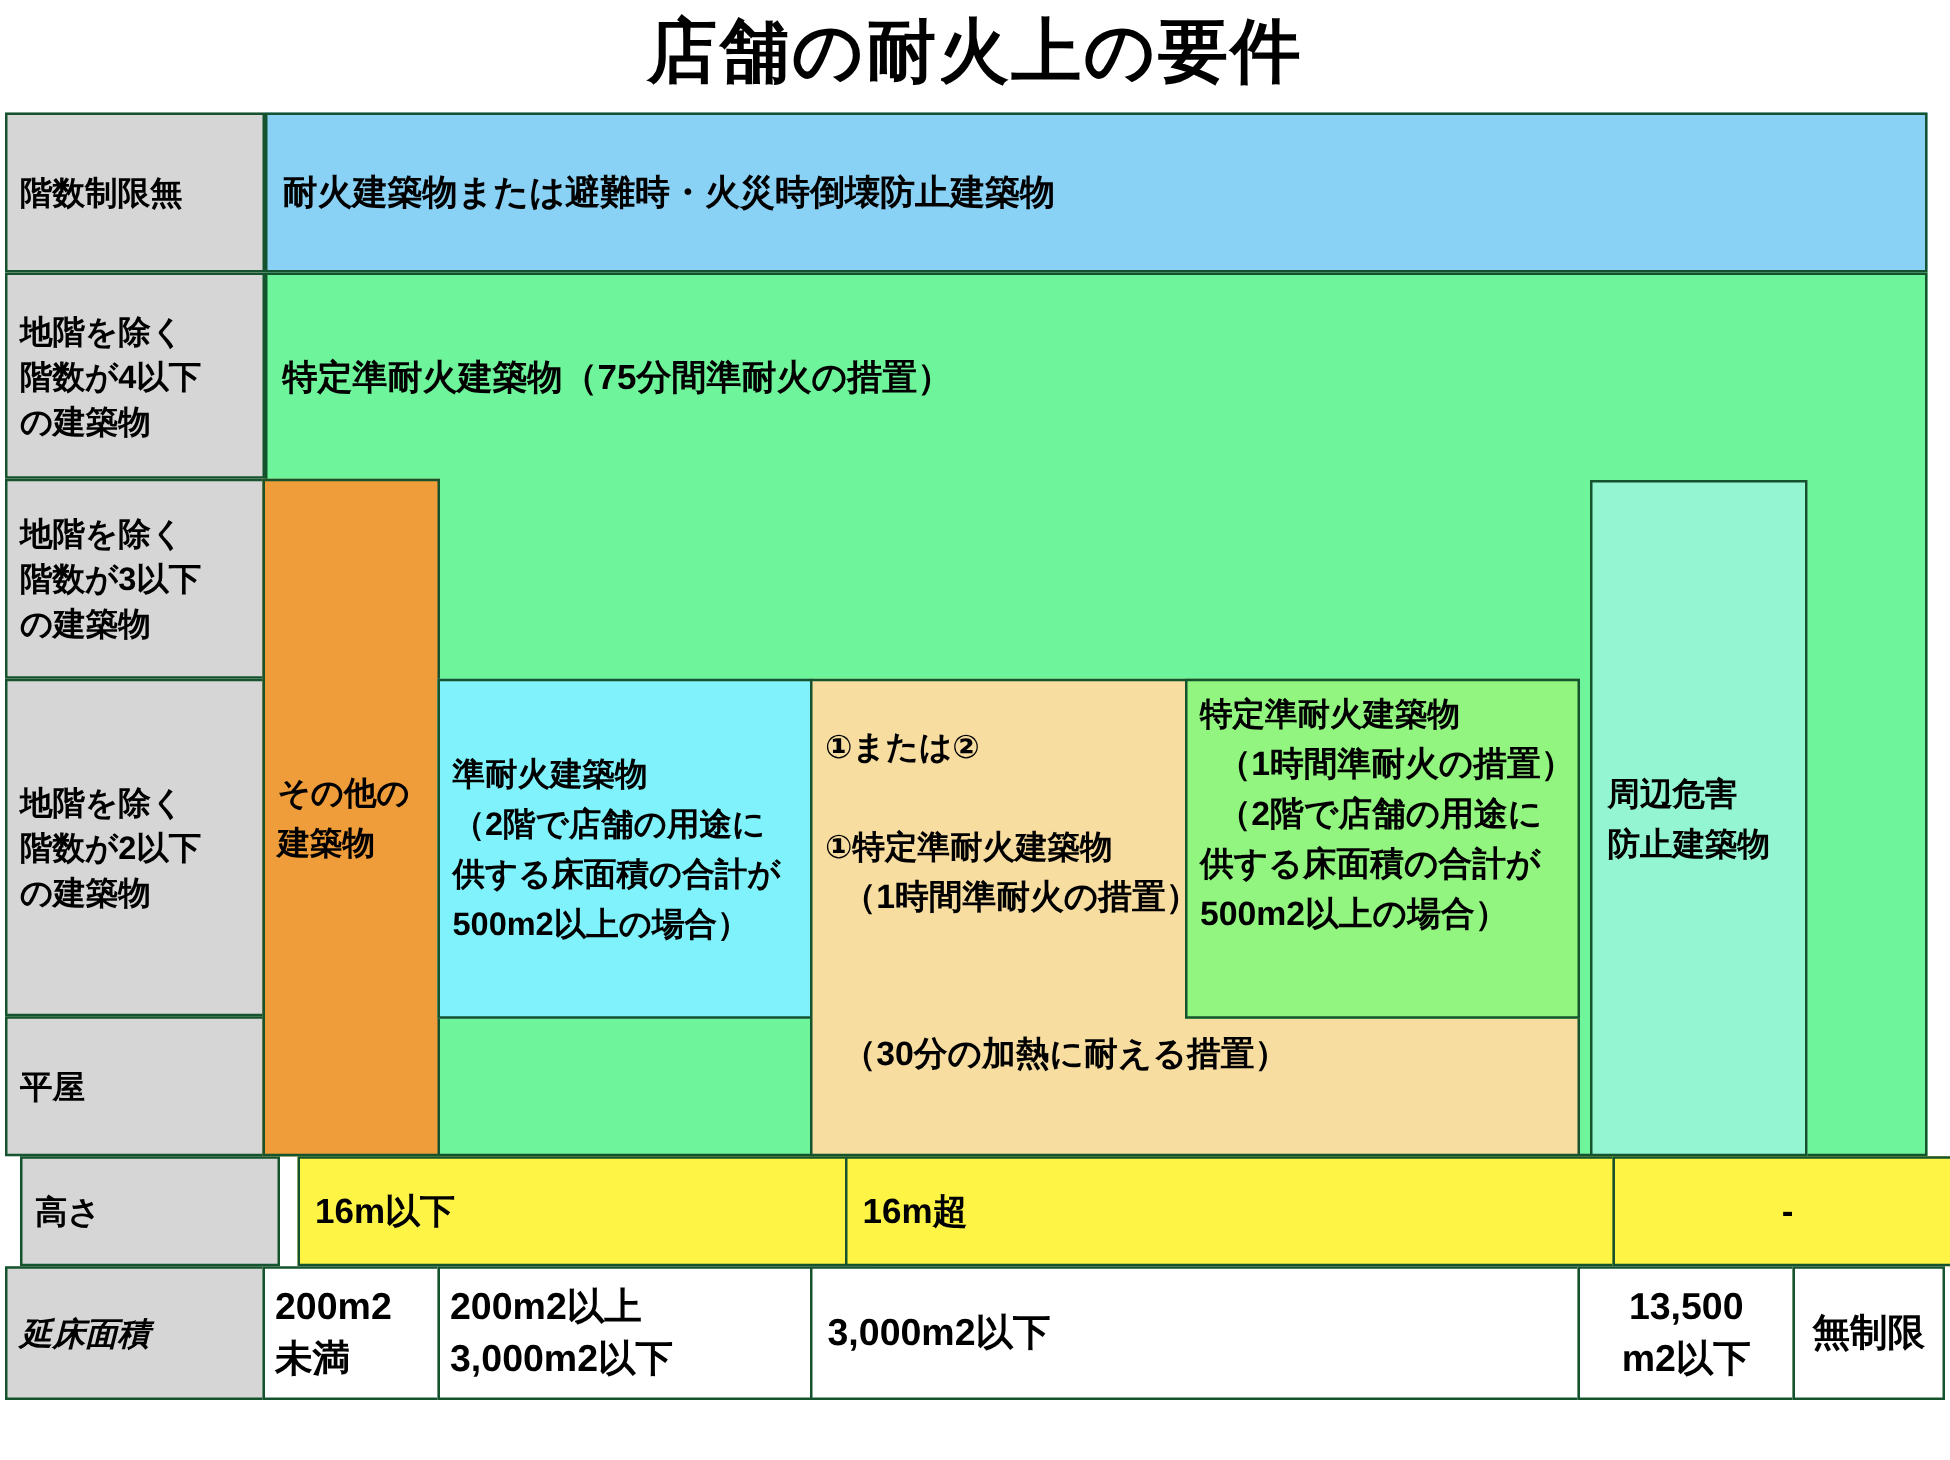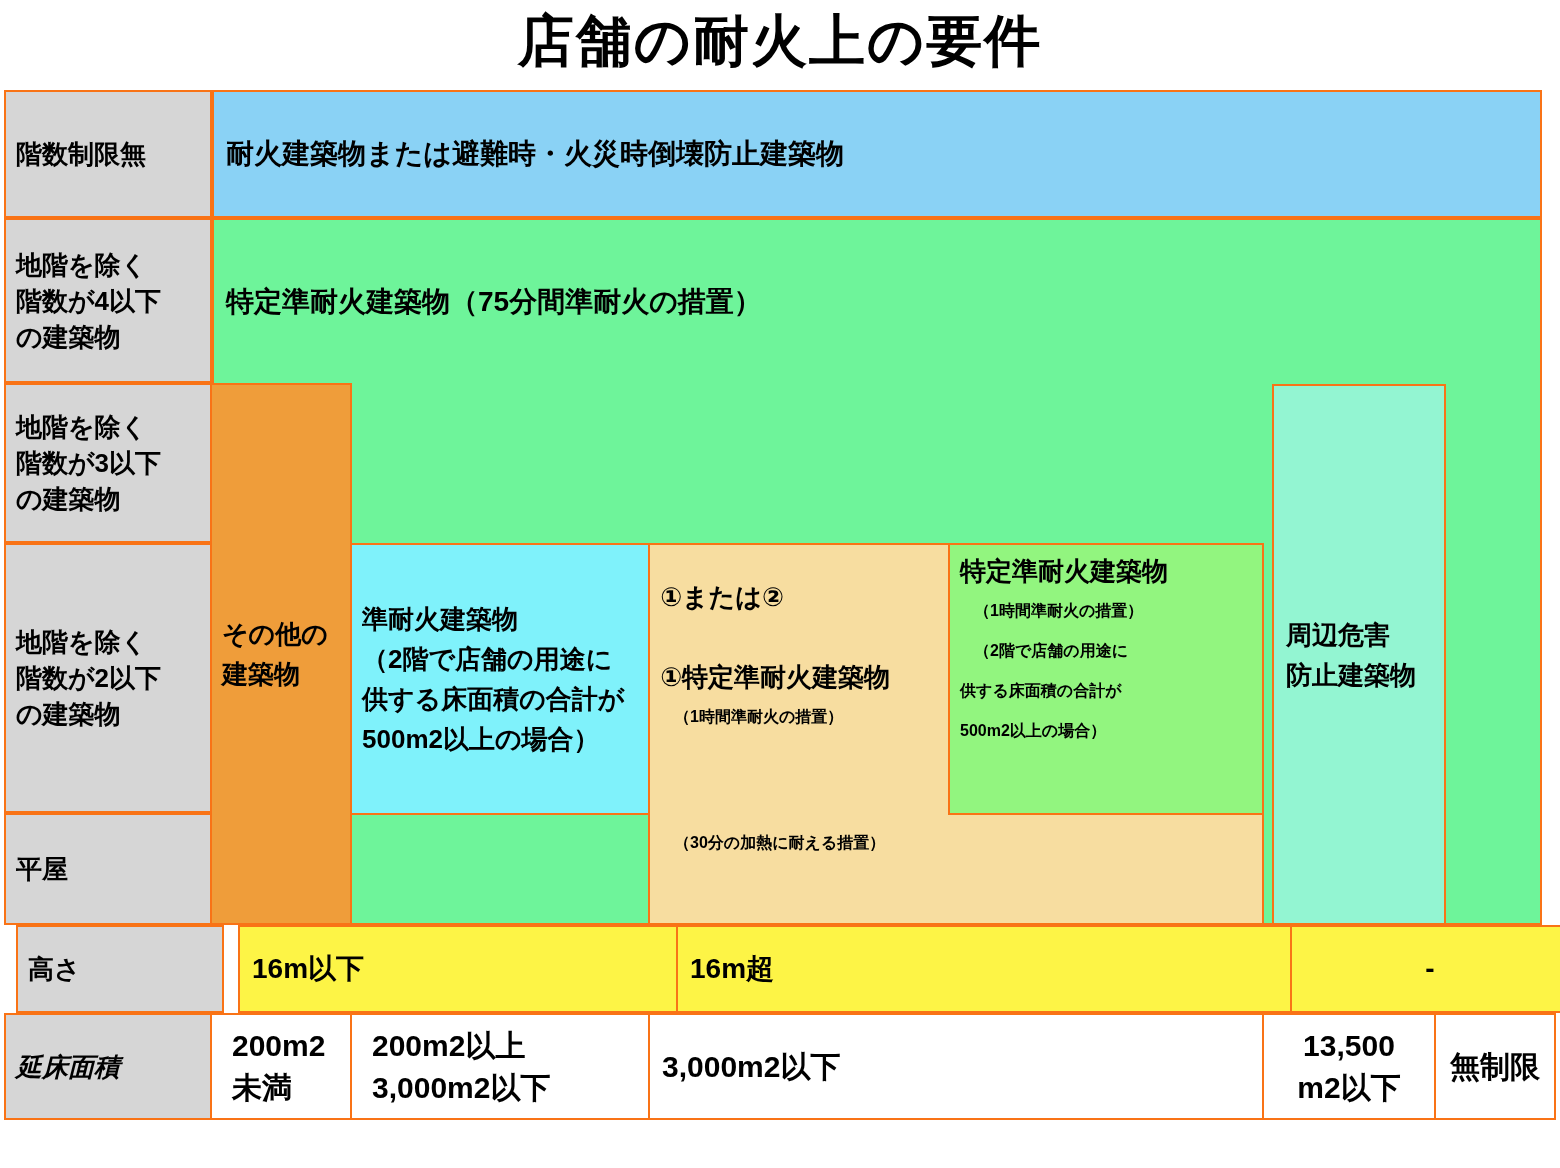--- a/index.html
+++ b/index.html
@@ -32,21 +32,21 @@
     font-weight: bold;
     letter-spacing: 2px;
     line-height: 78px;
     white-space: nowrap;
   }
 
   
   .cell {
     position: absolute;
     box-sizing: border-box;
-    border: 2px solid #f97316;
+    border: 2px solid #14532d;
     overflow: hidden;
   }
 
   .rowlabel {
     background: #d6d6d6;
     display: flex;
     align-items: center;
     padding-left: 10px;
     font-size: 26px;
     font-weight: bold;
@@ -67,36 +67,36 @@
   .box {
     display: flex;
     align-items: center;
     padding: 6px 10px;
     font-size: 26px;
     font-weight: bold;
     line-height: 40px;
   }
   .box .inner { display: block; width: 100%; }
   .box .ln { display: block; white-space: nowrap; }
-  .ln.sm { font-size: 16px; }
+  .ln.sm { font-size: 27px; }
 
   .hcell {
     display: flex;
     align-items: center;
     padding-left: 12px;
     font-size: 28px;
     font-weight: bold;
     margin-left: 28px;
   }
   .hcell.center { justify-content: center; padding-left: 0; }
 
   .acell {
     display: flex;
     align-items: center;
-    padding-left: 20px;
+    padding-left: 8px;
     font-size: 30px;
     font-weight: bold;
     line-height: 42px;
     background: #ffffff;
   }
   .acell.center { justify-content: center; padding-left: 0; text-align: center; }
   .acell .inner { display: block; }
   .acell .ln { display: block; white-space: nowrap; }
 </style>
 </head>

